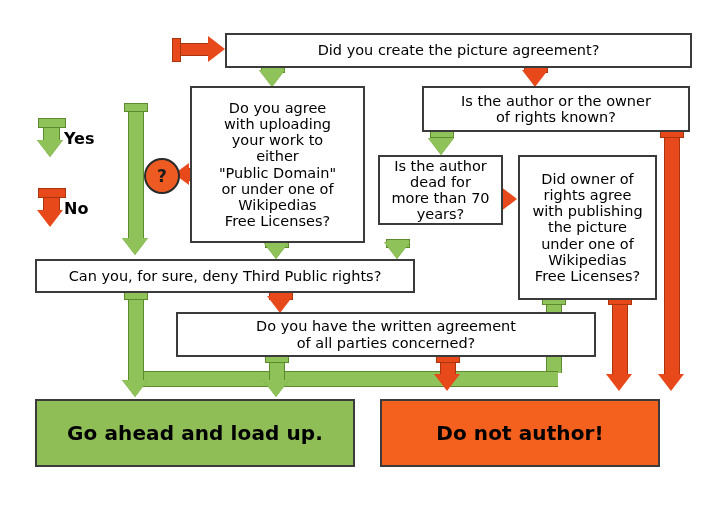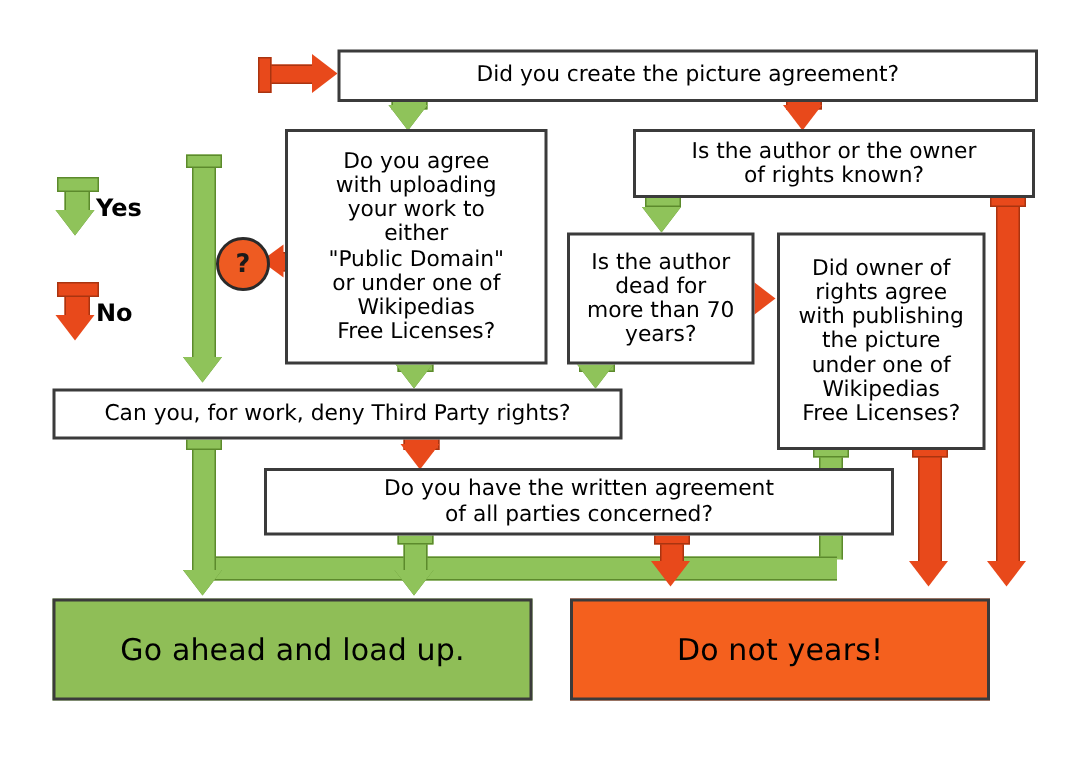--- a/index.html
+++ b/index.html
@@ -24,21 +24,21 @@
     line-height:1.12;
     padding:2px 4px;
     white-space:pre-line;
     z-index:6;
   }
   .box.start{
     background:#f7e6ad;
     border-color:#3b3b3b;
   }
   .box.terminal{
-    font-weight:normal;
+    font-weight:bold;
     font-size:20px;
     letter-spacing:.1px;
   }
   .box.go{background:#8fbe57;}
   .box.stop{background:#f4601e;}
 
   
   .vline{position:absolute;z-index:2;}
   .hline{position:absolute;z-index:2;}
   .arrowhead{position:absolute;width:0;height:0;z-index:3;}
@@ -158,35 +158,35 @@
 your work to
 either
 "Public Domain"
 or under one of
 Wikipedias
 Free Licenses?</div>
 
   <div class="box" style="left:378px;top:86px;width:268px;height:46px;margin-left:44px;">Is the author or the owner
 of rights known?</div>
 
-  <div class="box" style="left:378px;top:155px;width:125px;height:88px;">Is the author
+  <div class="box" style="left:378px;top:155px;width:125px;height:70px;">Is the author
 dead for
 more than 70
 years?</div>
 
   <div class="box" style="left:518px;top:155px;width:139px;height:145px;">Did owner of
 rights agree
 with publishing
 the picture
 under one of
 Wikipedias
 Free Licenses?</div>
 
-  <div class="box" style="left:35px;top:259px;width:380px;height:34px;">Can you, for work, deny Third Party rights?</div>
+  <div class="box" style="left:35px;top:259px;width:380px;height:34px;">Can you, for sure, deny Third Public rights?</div>
 
   <div class="box" style="left:176px;top:312px;width:420px;height:45px;">Do you have the written agreement
 of all parties concerned?</div>
 
   <div class="box terminal go" style="left:35px;top:399px;width:320px;height:68px;">Go ahead and load up.</div>
 
-  <div class="box terminal stop" style="left:380px;top:399px;width:280px;height:68px;">Do not years!</div>
+  <div class="box terminal stop" style="left:380px;top:399px;width:280px;height:68px;">Do not author!</div>
 
 </div>
 
 </body></html>

